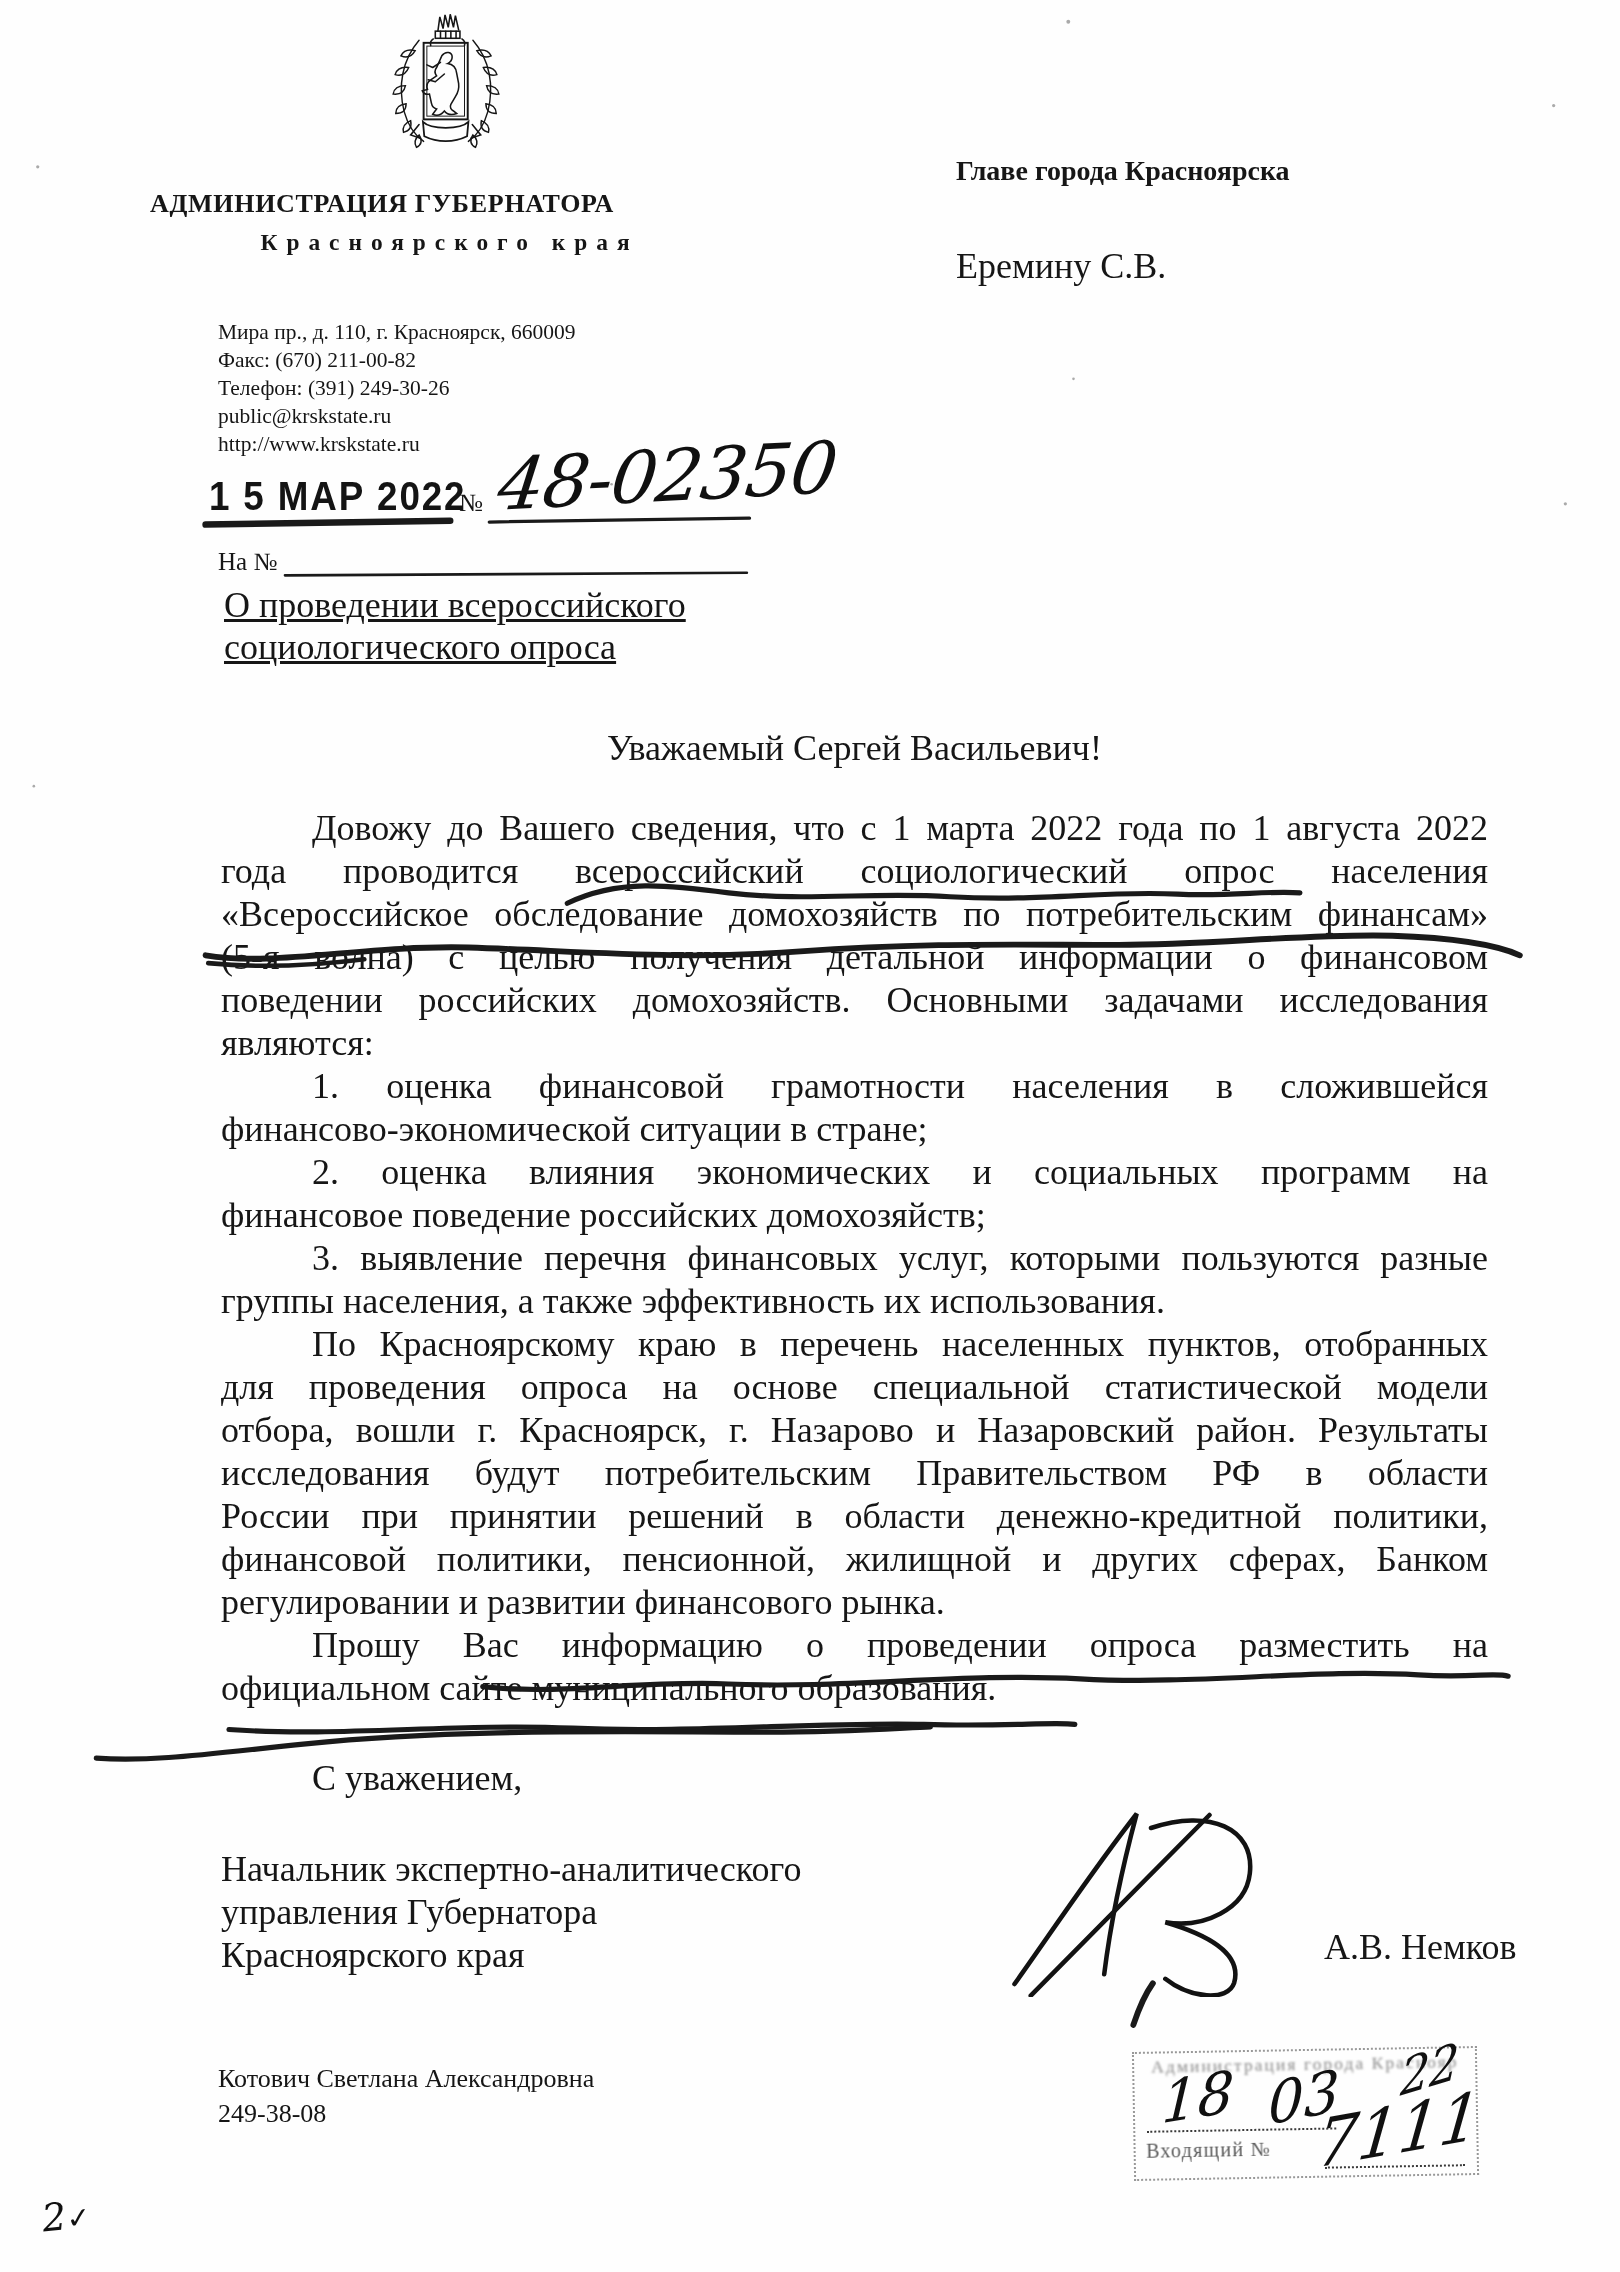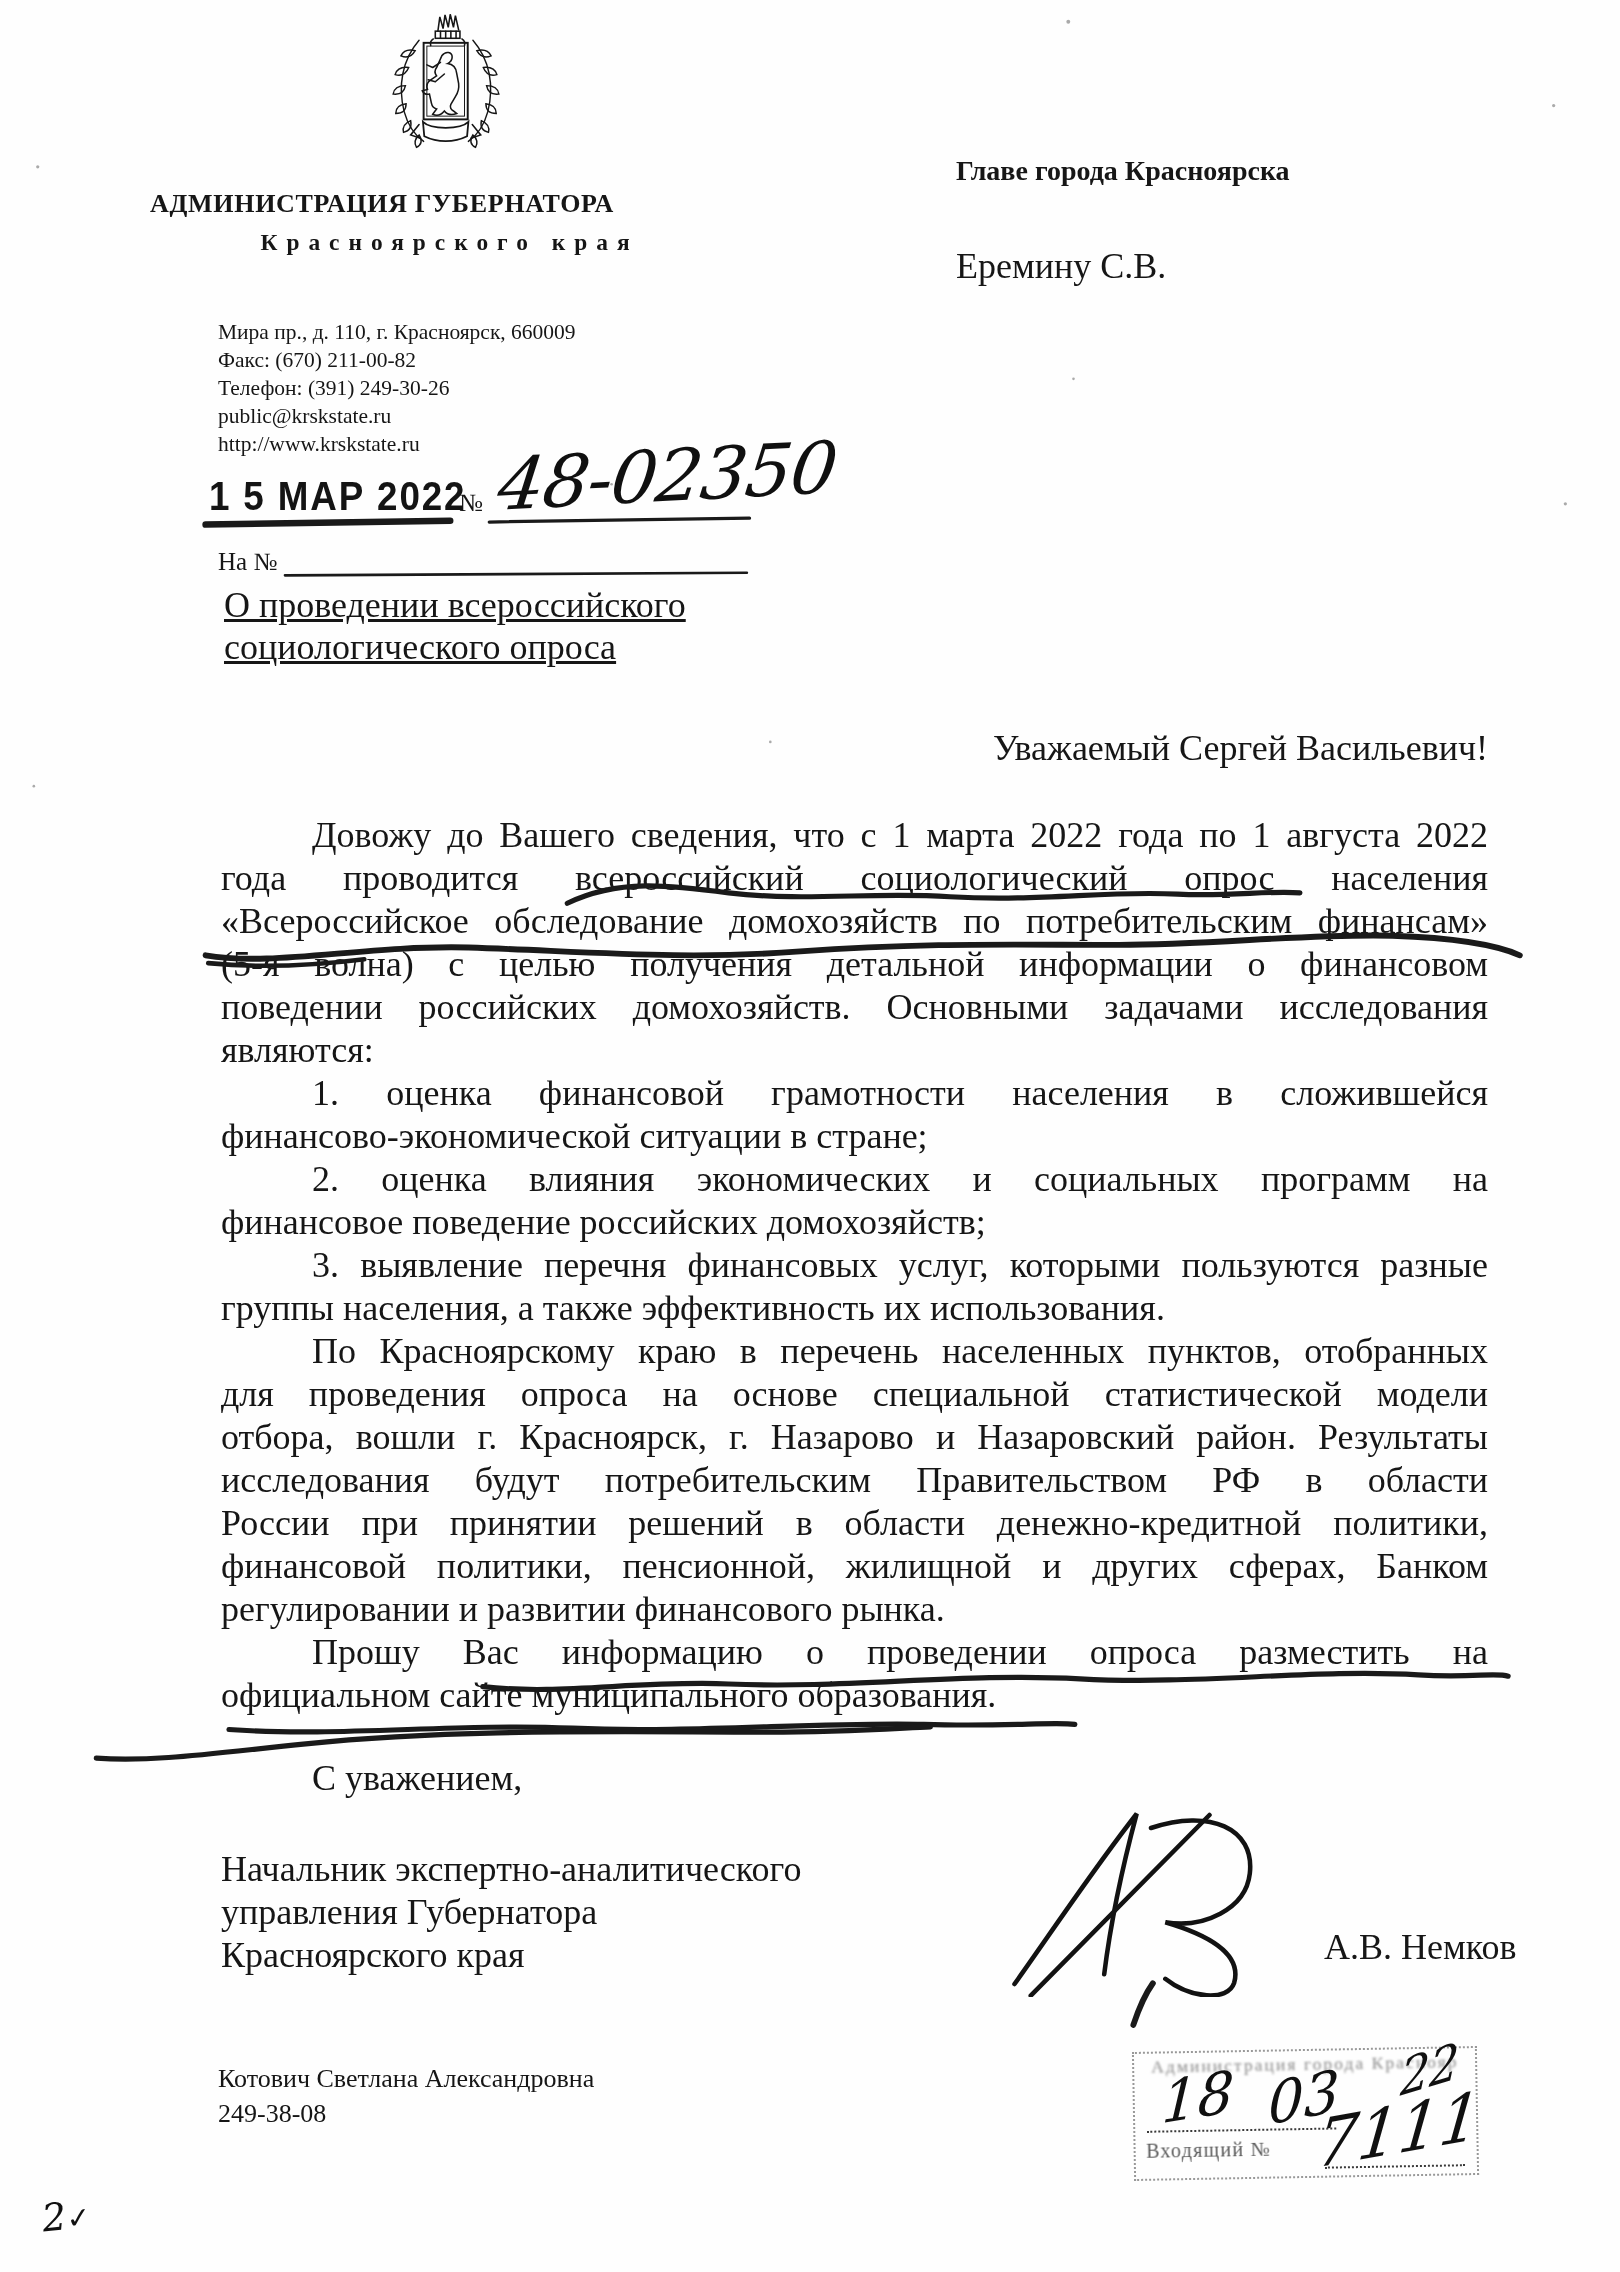--- a/index.html
+++ b/index.html
@@ -22,22 +22,22 @@
   .num-sign{left:459px;top:489px;font-size:25px;}
   .hand{font-family:"DejaVu Serif",serif;font-style:italic;color:#101010;}
   .out-number{left:500px;top:440px;font-size:72px;line-height:1;letter-spacing:-1.3px;
         transform:skewX(-10deg) rotate(-3deg);white-space:nowrap;}
   .na-label{left:218px;top:548px;font-size:25px;}
   .subject{left:224px;top:584px;font-size:36px;line-height:42px;white-space:nowrap;text-decoration:underline;}
   
   .rcpt1{left:956px;top:155px;font-size:28px;white-space:nowrap;font-weight:bold;}
   .rcpt2{left:956px;top:245px;font-size:36px;white-space:nowrap;}
   
-  .salutation{left:221px;top:727px;width:1267px;text-align:right;font-size:36px;}
-  .body-text{left:221px;top:807px;width:1267px;font-size:36px;margin-top:7px;}
+  .salutation{left:221px;top:727px;width:1267px;text-align:center;font-size:36px;}
+  .body-text{left:221px;top:807px;width:1267px;font-size:36px;}
   .body-line{line-height:43px;text-align:justify;text-align-last:justify;white-space:normal;}
   .body-line.first{text-indent:91px;}
   .body-line.last{text-align-last:left;}
   .regards{left:221px;top:1757px;width:1267px;font-size:36px;text-indent:91px;}
   .signer{left:221px;top:1848px;font-size:36px;line-height:43px;white-space:nowrap;}
   .signer-name{left:1296px;top:1926px;font-size:36px;white-space:nowrap;margin-left:28px;}
   
   .executor{left:218px;top:2061px;font-size:26px;line-height:35px;white-space:nowrap;}
   .margin-note{left:42px;top:2194px;font-size:38px;transform:rotate(-6deg);}
   .margin-note .tick{font-size:29px;font-style:normal;}

